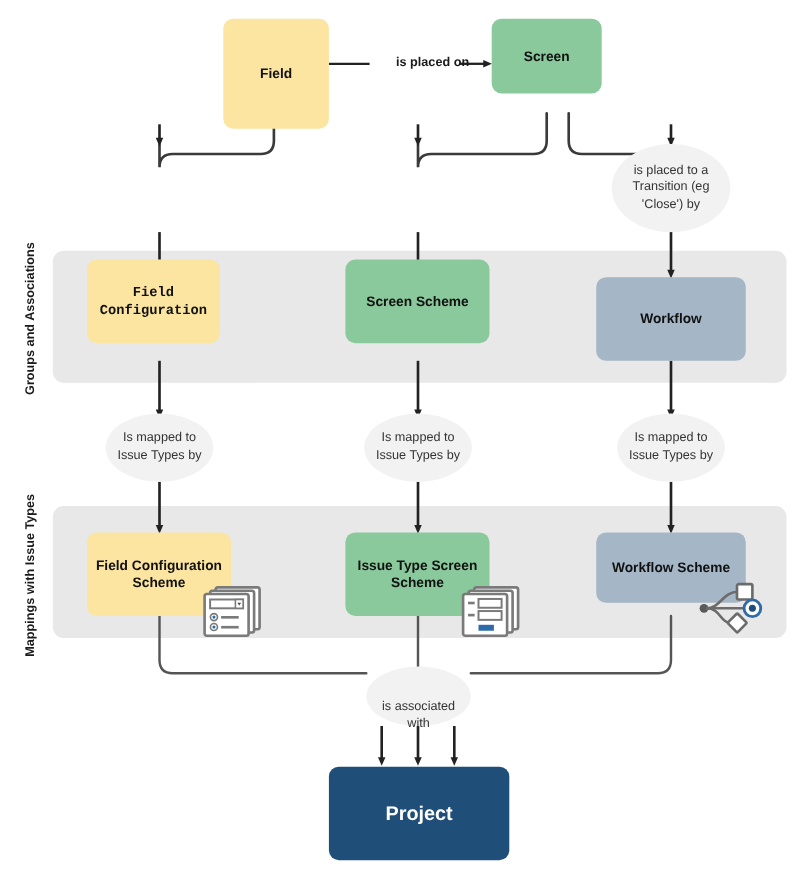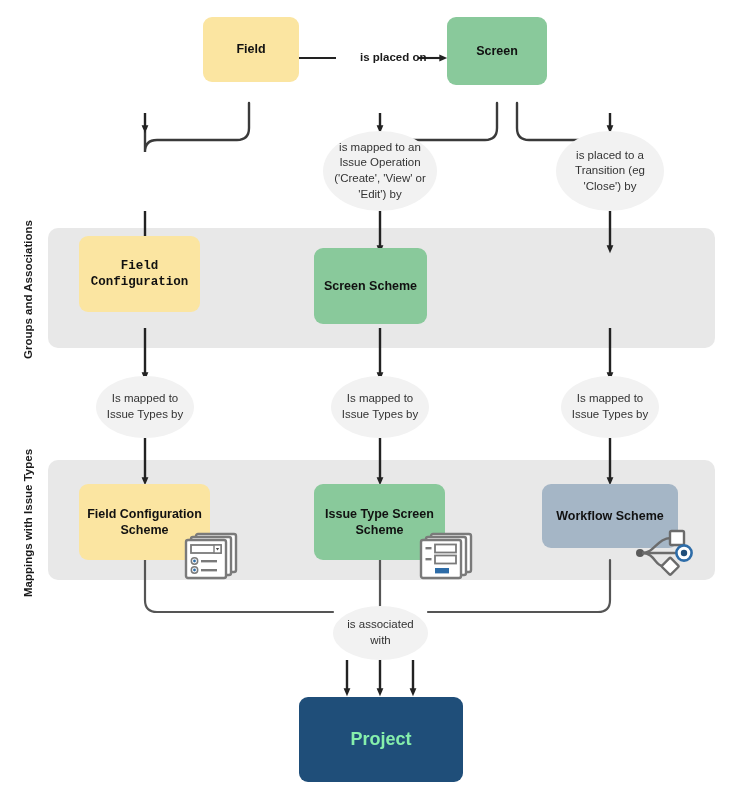--- a/index.html
+++ b/index.html
@@ -48,21 +48,21 @@
     font-weight: bold;
     font-size: 12.5px;
     color: #111111;
     line-height: 1.3;
     box-sizing: border-box;
     padding: 4px 8px;
   }
   .node.yellow { background: #fbe5a1; }
   .node.green  { background: #89c99b; }
   .node.slate  { background: #a5b6c6; }
-  .node.navy   { background: #1f4e79; color: #86efac; font-size: 18px; }
+  .node.navy   { background: #1f4e79; color: #ffffff; font-size: 18px; }
   .ellipse {
     position: absolute;
     background: #f2f2f2;
     border-radius: 50%;
     display: flex;
     align-items: center;
     justify-content: center;
     text-align: center;
     font-size: 11.5px;
     color: #333333;
@@ -128,47 +128,47 @@
 
     <path d="M145,560 L145,600 Q145,612 157,612 L333,612" fill="none" stroke="#555555" stroke-width="2.2" stroke-linecap="round"></path>
     <path d="M380,560 L380,606" fill="none" stroke="#555555" stroke-width="2.2" stroke-linecap="round"></path>
     <path d="M610,560 L610,600 Q610,612 598,612 L428,612" fill="none" stroke="#555555" stroke-width="2.2" stroke-linecap="round"></path>
 
     <line x1="347" y1="660" x2="347" y2="692" stroke="#222222" stroke-width="2.4" marker-end="url(#arrowhead)"></line>
     <line x1="380" y1="660" x2="380" y2="692" stroke="#222222" stroke-width="2.4" marker-end="url(#arrowhead)"></line>
     <line x1="413" y1="660" x2="413" y2="692" stroke="#222222" stroke-width="2.4" marker-end="url(#arrowhead)"></line>
   </svg>
 
-  <div class="node yellow" style="left:203px; top:17px; width:96px; height:65px;">
+  <div class="node yellow" style="left:203px; top:17px; width:96px; height:100px;">
     <span>Field</span>
   </div>
 
   <div class="edge-label" style="left:340px; top:51px;padding-left:20px;">is placed on</div>
 
   <div class="node green" style="left:447px; top:17px; width:100px; height:68px;">
     <span>Screen</span>
   </div>
 
 
-  <div class="ellipse" style="left:323px; top:131px; width:114px; height:80px;">
-    <span>is mapped to an Issue Operation ('Create', 'View' or 'Edit') by</span>
-  </div>
 
   <div class="ellipse" style="left:556px; top:131px; width:108px; height:80px;">
     <span>is placed to a Transition (eg 'Close') by</span>
   </div>
 
   <div class="node yellow" style="left:79px; top:236px; width:121px; height:76px;font-family:Liberation Mono, monospace;">
     <span>Field Configuration</span>
   </div>
 
-  <div class="node green" style="left:314px; top:248px; width:113px; height:76px;">
+  <div class="node green" style="left:314px; top:236px; width:131px; height:76px;">
     <span>Screen Scheme</span>
   </div>
 
+  <div class="node slate" style="left:542px; top:252px; width:136px; height:76px;">
+    <span>Workflow</span>
+  </div>
 
   <div class="ellipse" style="left:96px; top:376px; width:98px; height:62px;">
     <span>Is mapped to Issue Types by</span>
   </div>
 
   <div class="ellipse" style="left:331px; top:376px; width:98px; height:62px;">
     <span>Is mapped to Issue Types by</span>
   </div>
 
   <div class="ellipse" style="left:561px; top:376px; width:98px; height:62px;">
@@ -224,21 +224,21 @@
       <path d="M9,24 L44,24" fill="none" stroke="#6b6b6b" stroke-width="2.4"></path>
       <path d="M9,24 C22,24 22,37 30,37" fill="none" stroke="#6b6b6b" stroke-width="2.4"></path>
       <rect x="37" y="2" width="14" height="14" rx="1.5" fill="#ffffff" stroke="#6b6b6b" stroke-width="2.4"></rect>
       <circle cx="51" cy="24" r="7.6" fill="#ffffff" stroke="#2d6ca8" stroke-width="2.6"></circle>
       <circle cx="51" cy="24" r="3.2" fill="#1f4e79"></circle>
       <rect x="31" y="31" width="12.5" height="12.5" rx="1" fill="#ffffff" stroke="#6b6b6b" stroke-width="2.4" transform="rotate(45 37.2 37.2)"></rect>
     </svg>
   </div>
 
   <div class="ellipse" style="left:333px; top:606px; width:95px; height:54px; border-radius:50%;"></div>
-  <div class="ellipse" style="left:333px; top:606px; width:95px; height:54px; background:transparent;justify-content:center;">
+  <div class="ellipse" style="left:333px; top:624px; width:95px; height:54px; background:transparent;justify-content:center;">
     <span>is associated with</span>
   </div>
 
   <div class="node navy" style="left:299px; top:697px; width:164px; height:85px;">
     <span>Project</span>
   </div>
 
 </div>
 
 </body></html>

